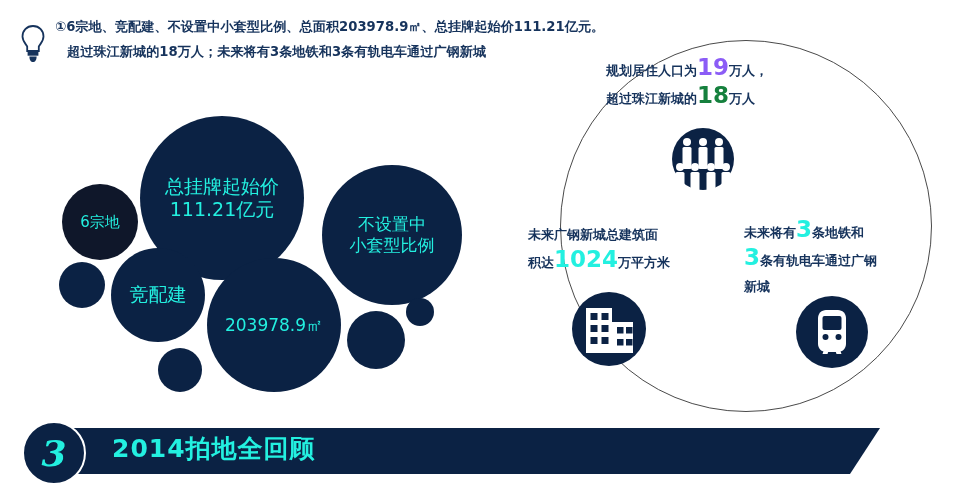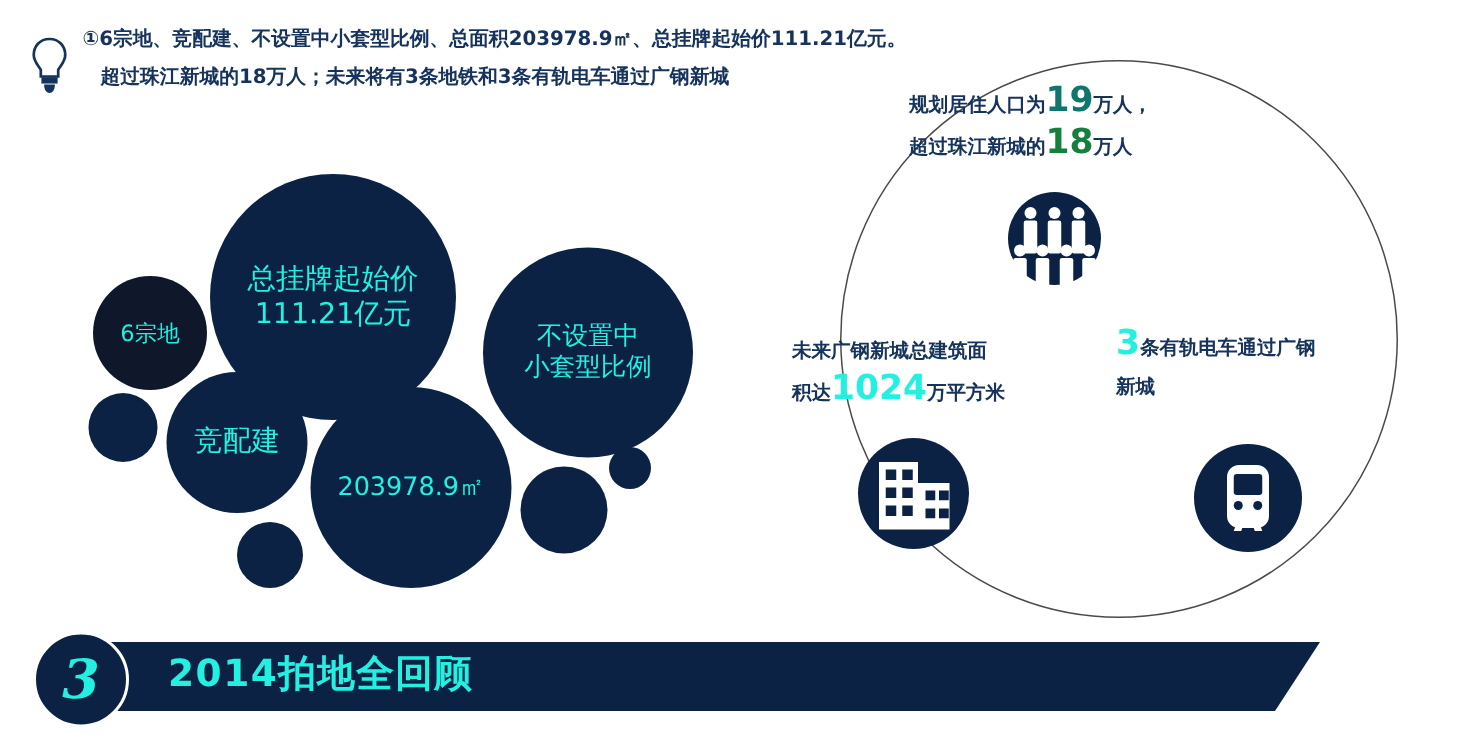--- a/index.html
+++ b/index.html
@@ -119,21 +119,21 @@
       </div>
       <div class="bubble" style="left: 406px; top: 298px; height: 28px; width: 28px; font-size: 12px; background: rgb(11, 34, 68);">
         <div class="btxt"></div>
       </div>
     </div>
 
   <div id="right-panel">
     <div class="bigcircle" id="big-circle" style="left: 560px; top: 40px; height: 370px; width: 370px; border-color: rgb(74, 74, 74);"></div>
 
     <div class="blk" id="blk-population" style="left:606px;top:56px;">
-      <p><span>规划居住人口为</span><span class="hl" style="color: #0f766e;">19</span><span>万人，</span></p>
+      <p><span>规划居住人口为</span><span class="hl" style="color: #8b5cf6;">19</span><span>万人，</span></p>
       <p><span>超过珠江新城的</span><span class="hl" style="color: #15803d;">18</span><span>万人</span></p>
     </div>
     <svg class="icon-circ" style="left:672px;top:126px;" width="62" height="76" viewBox="0 0 62 76">
       <circle cx="31" cy="33" r="31" fill="#0b2244"></circle>
       <g fill="#ffffff">
         <circle cx="15" cy="16" r="4"></circle>
           <rect x="10.5" y="21" width="9" height="22" rx="1.5"></rect>
         <circle cx="31" cy="16" r="4"></circle>
           <rect x="26.5" y="21" width="9" height="22" rx="1.5"></rect>
         <circle cx="47" cy="16" r="4"></circle>
@@ -167,20 +167,21 @@
         <rect x="18.5" y="45" width="7" height="7"></rect>
           <rect x="29.5" y="45" width="7" height="7"></rect>
         <rect x="45" y="35" width="6.5" height="6.5"></rect>
           <rect x="54" y="35" width="6.5" height="6.5"></rect>
         <rect x="45" y="47" width="6.5" height="6.5"></rect>
           <rect x="54" y="47" width="6.5" height="6.5"></rect>
       </g>
     </svg>
 
     <div class="blk" id="blk-transit" style="left:744px;top:218px;">
+      <p><span>未来将有</span><span class="hl" style="color: rgb(35, 240, 224);">3</span><span>条地铁和</span></p>
       <p><span class="hl" style="color: rgb(35, 240, 224);">3</span><span>条有轨电车通过广钢</span></p>
       <p><span>新城</span></p>
     </div>
     <svg class="icon-circ" style="left:796px;top:296px;" width="72" height="72" viewBox="0 0 72 72">
       <circle cx="36" cy="36" r="36" fill="#0b2244"></circle>
       <path d="M22 22 C22 17.6 25.6 14 30 14 L42 14 C46.4 14 50 17.6 50 22 L50 48 C50 52.4 46.4 56 42 56 L30 56 C25.6 56 22 52.4 22 48 Z" fill="#ffffff"></path>
       <rect x="26.5" y="20" width="19" height="14" rx="2" fill="#0b2244"></rect>
       <circle cx="29.5" cy="41" r="3" fill="#0b2244"></circle>
       <circle cx="42.5" cy="41" r="3" fill="#0b2244"></circle>
       <path d="M30 48 L42 48 L45.5 58 L40.5 58 L38.5 52 L33.5 52 L31.5 58 L26.5 58 Z" fill="#ffffff"></path>

